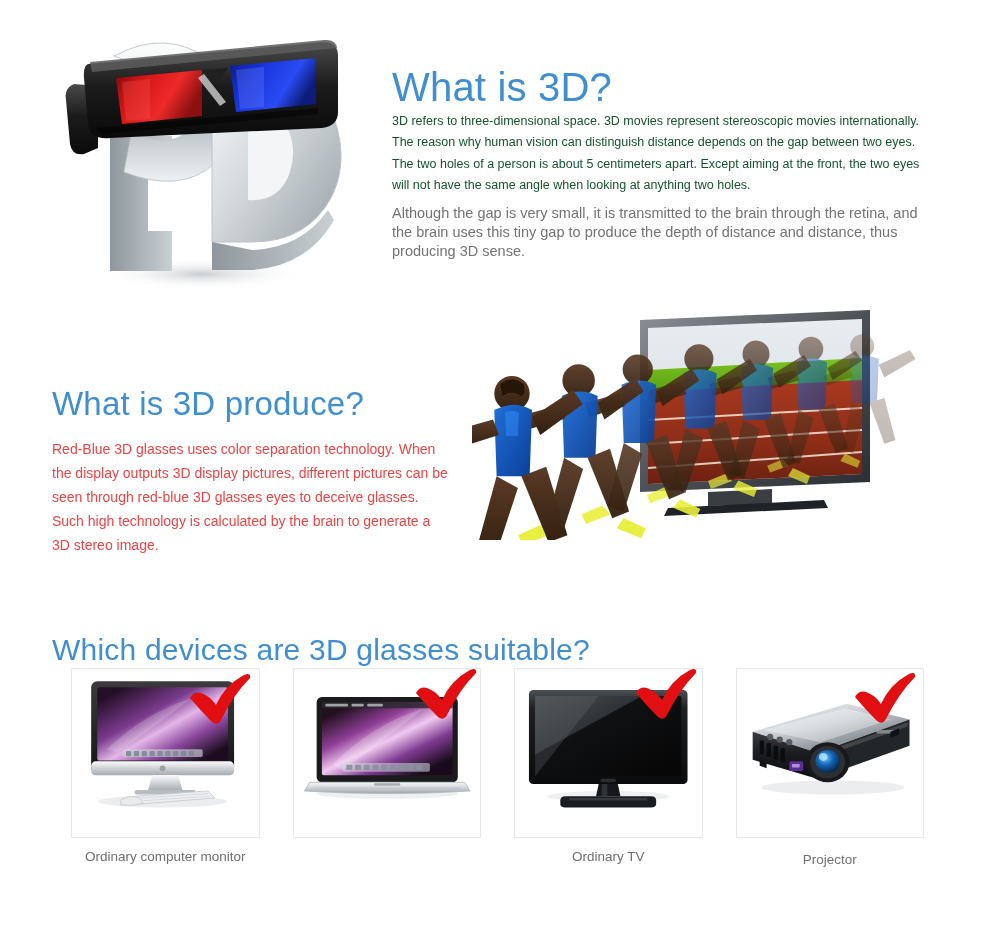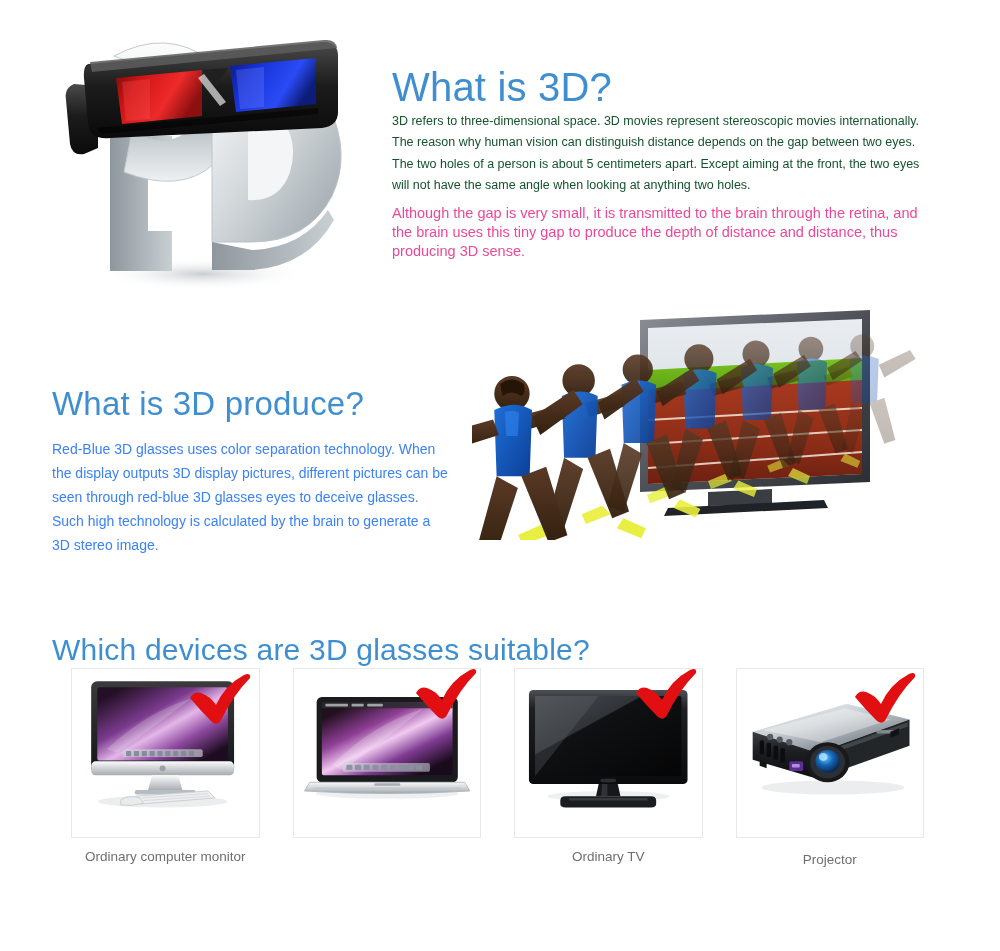--- a/index.html
+++ b/index.html
@@ -29,32 +29,32 @@
     text-align: right;
   }
   .body-sm {
     font-size: 12.5px;
     line-height: 21.5px;
     color: #14532d;
   }
   .body-md {
     font-size: 14.5px;
     line-height: 19px;
-    color: #ec4899;
+    color: #737373;
   }
 
   
   #hero-3d { position: absolute; left: 52px; top: 16px; width: 300px; height: 285px; }
   #sec1-heading { position: absolute; left: 392px; top: 38px; font-size: 40px; }
   #sec1-p1 { position: absolute; left: 392px; top: 98px; width: 545px; }
   #sec1-p2 { position: absolute; left: 392px; top: 189px; width: 540px; }
 
   
   #sec2-heading { position: absolute; left: 52px; top: 358px; font-size: 33px; }
-  #sec2-p1 { position: absolute; left: 52px; top: 423px; width: 400px; font-size: 14px; line-height: 24px; color: #3b82f6; }
+  #sec2-p1 { position: absolute; left: 52px; top: 423px; width: 400px; font-size: 14px; line-height: 24px; color: #ef4444; }
   #runners-img { position: absolute; left: 472px; top: 292px; width: 466px; height: 248px; }
 
   
   #sec3-heading { position: absolute; left: 52px; top: 608px; font-size: 30px; }
   #device-grid {
     position: absolute; left: 48px; top: 668px;
     width: 876px; display: flex; gap: 10px;
   }
   .device-cell { width: 214px; padding-left: 23px; }
   .device-card {

